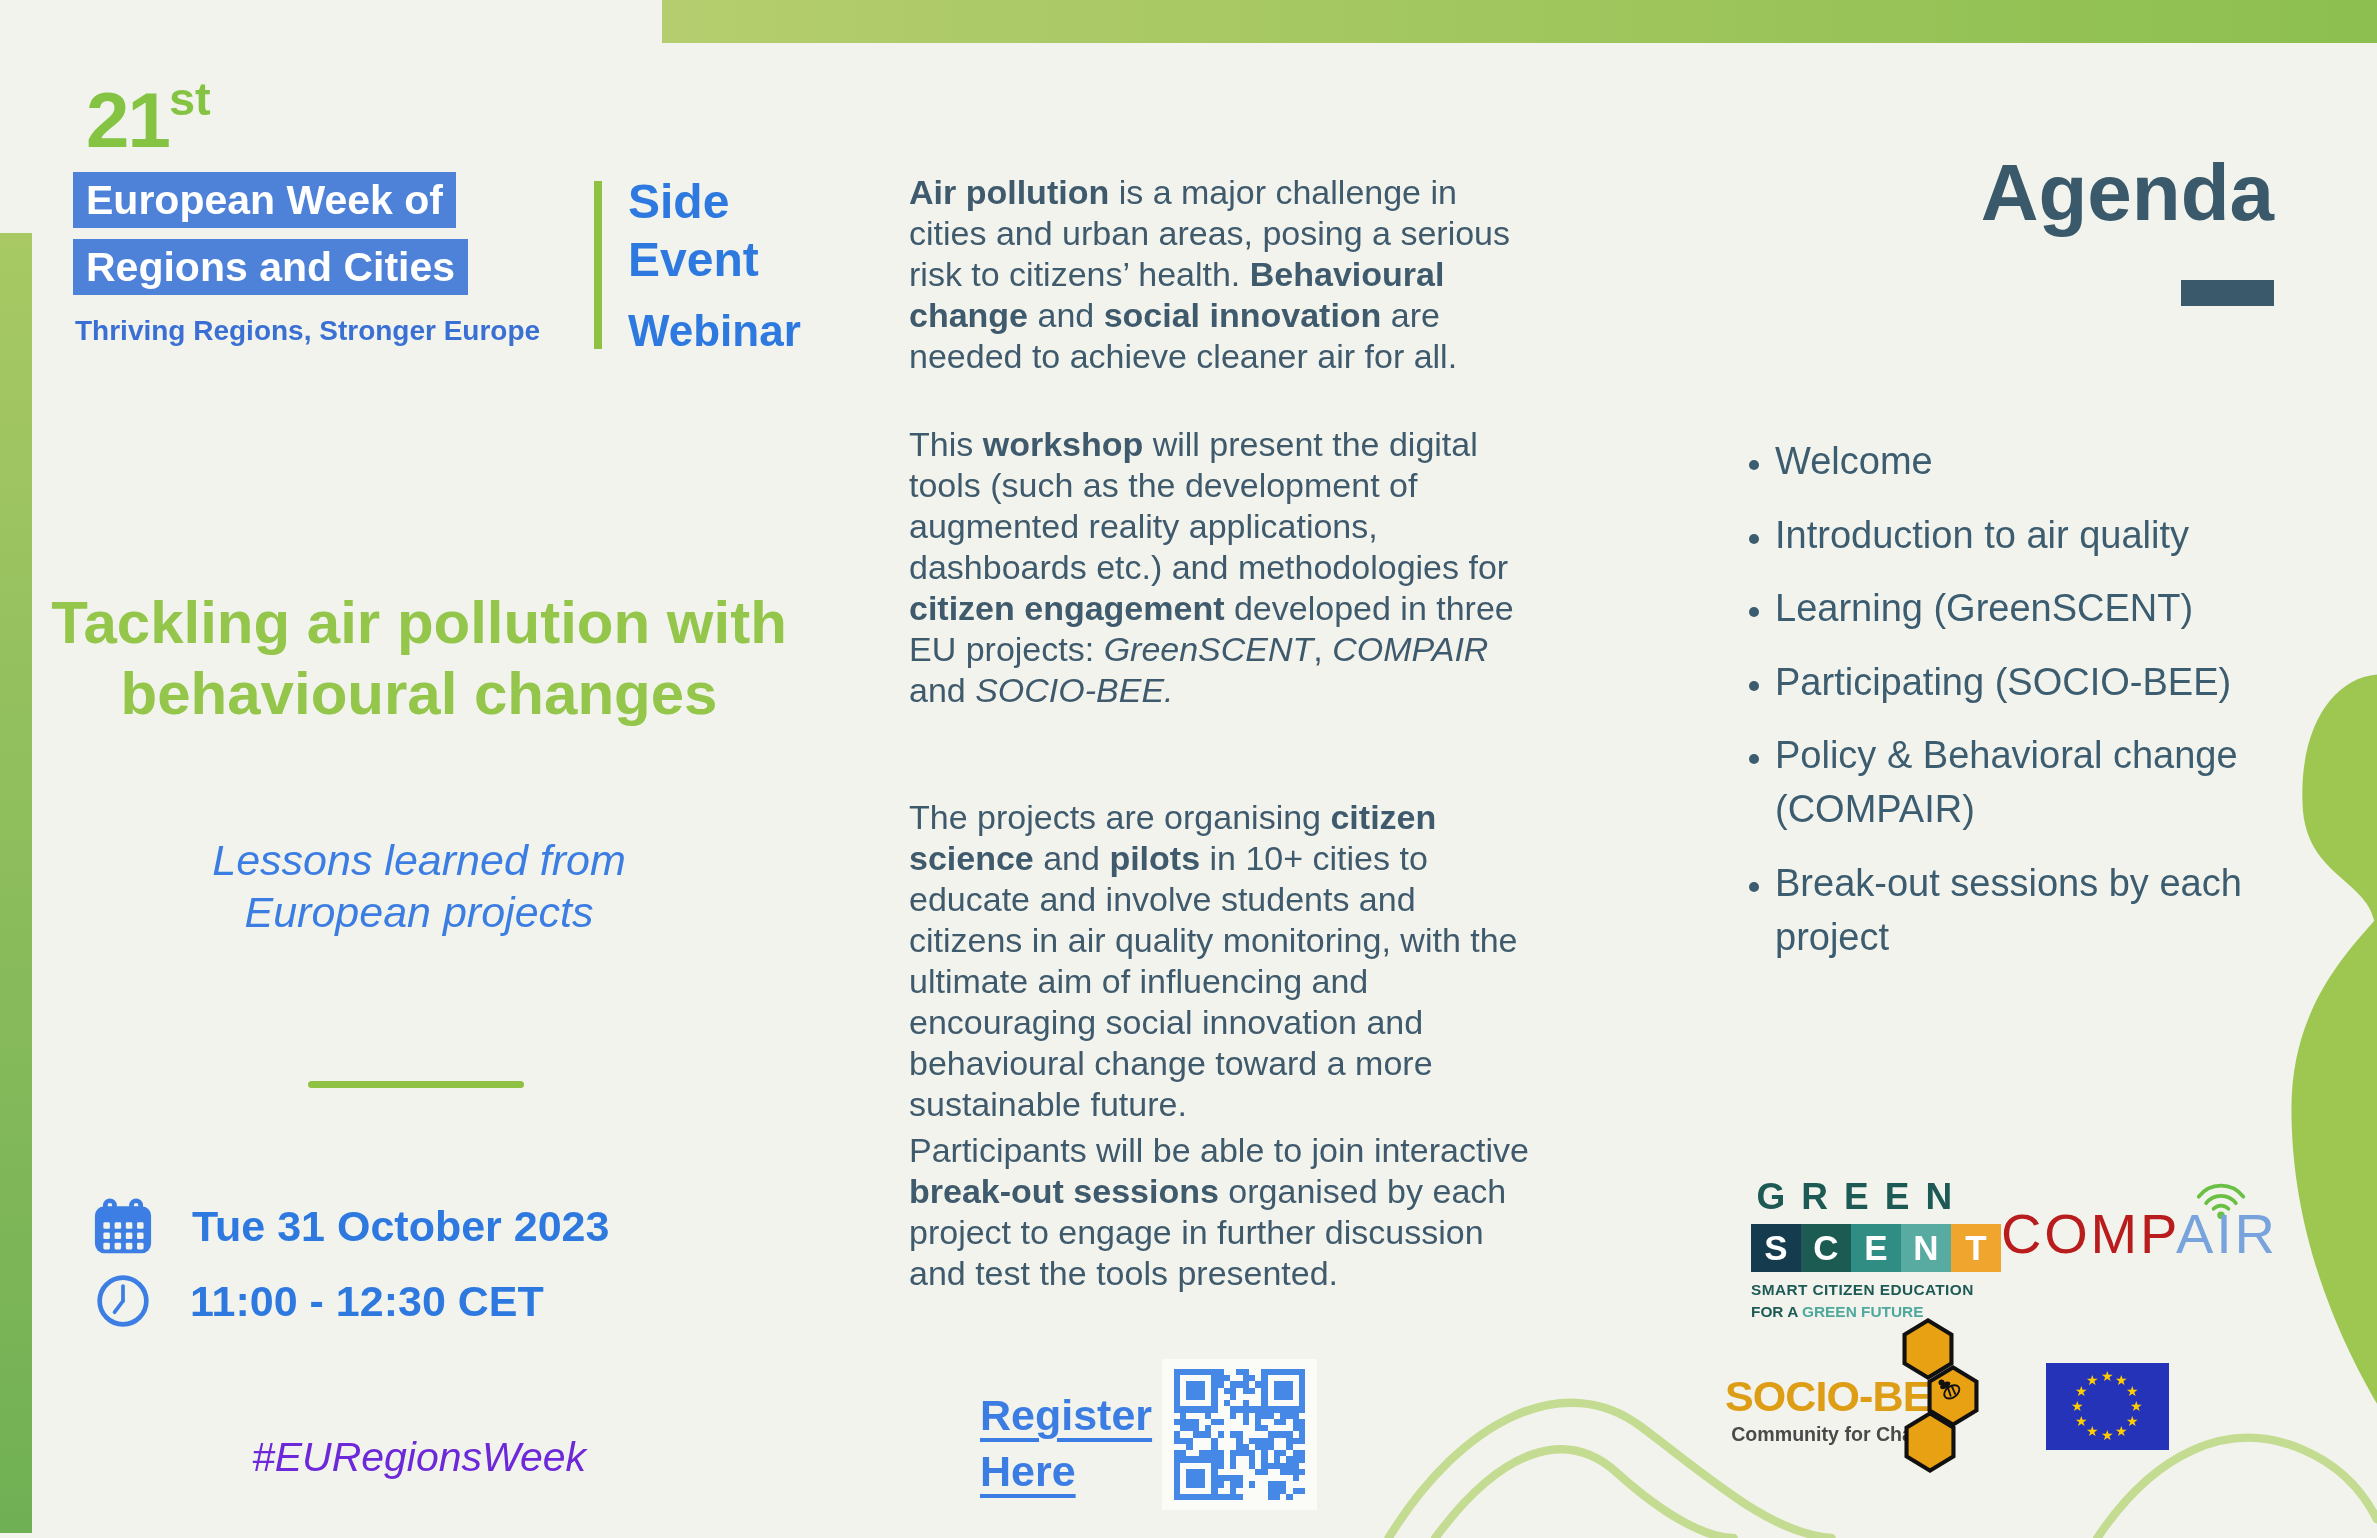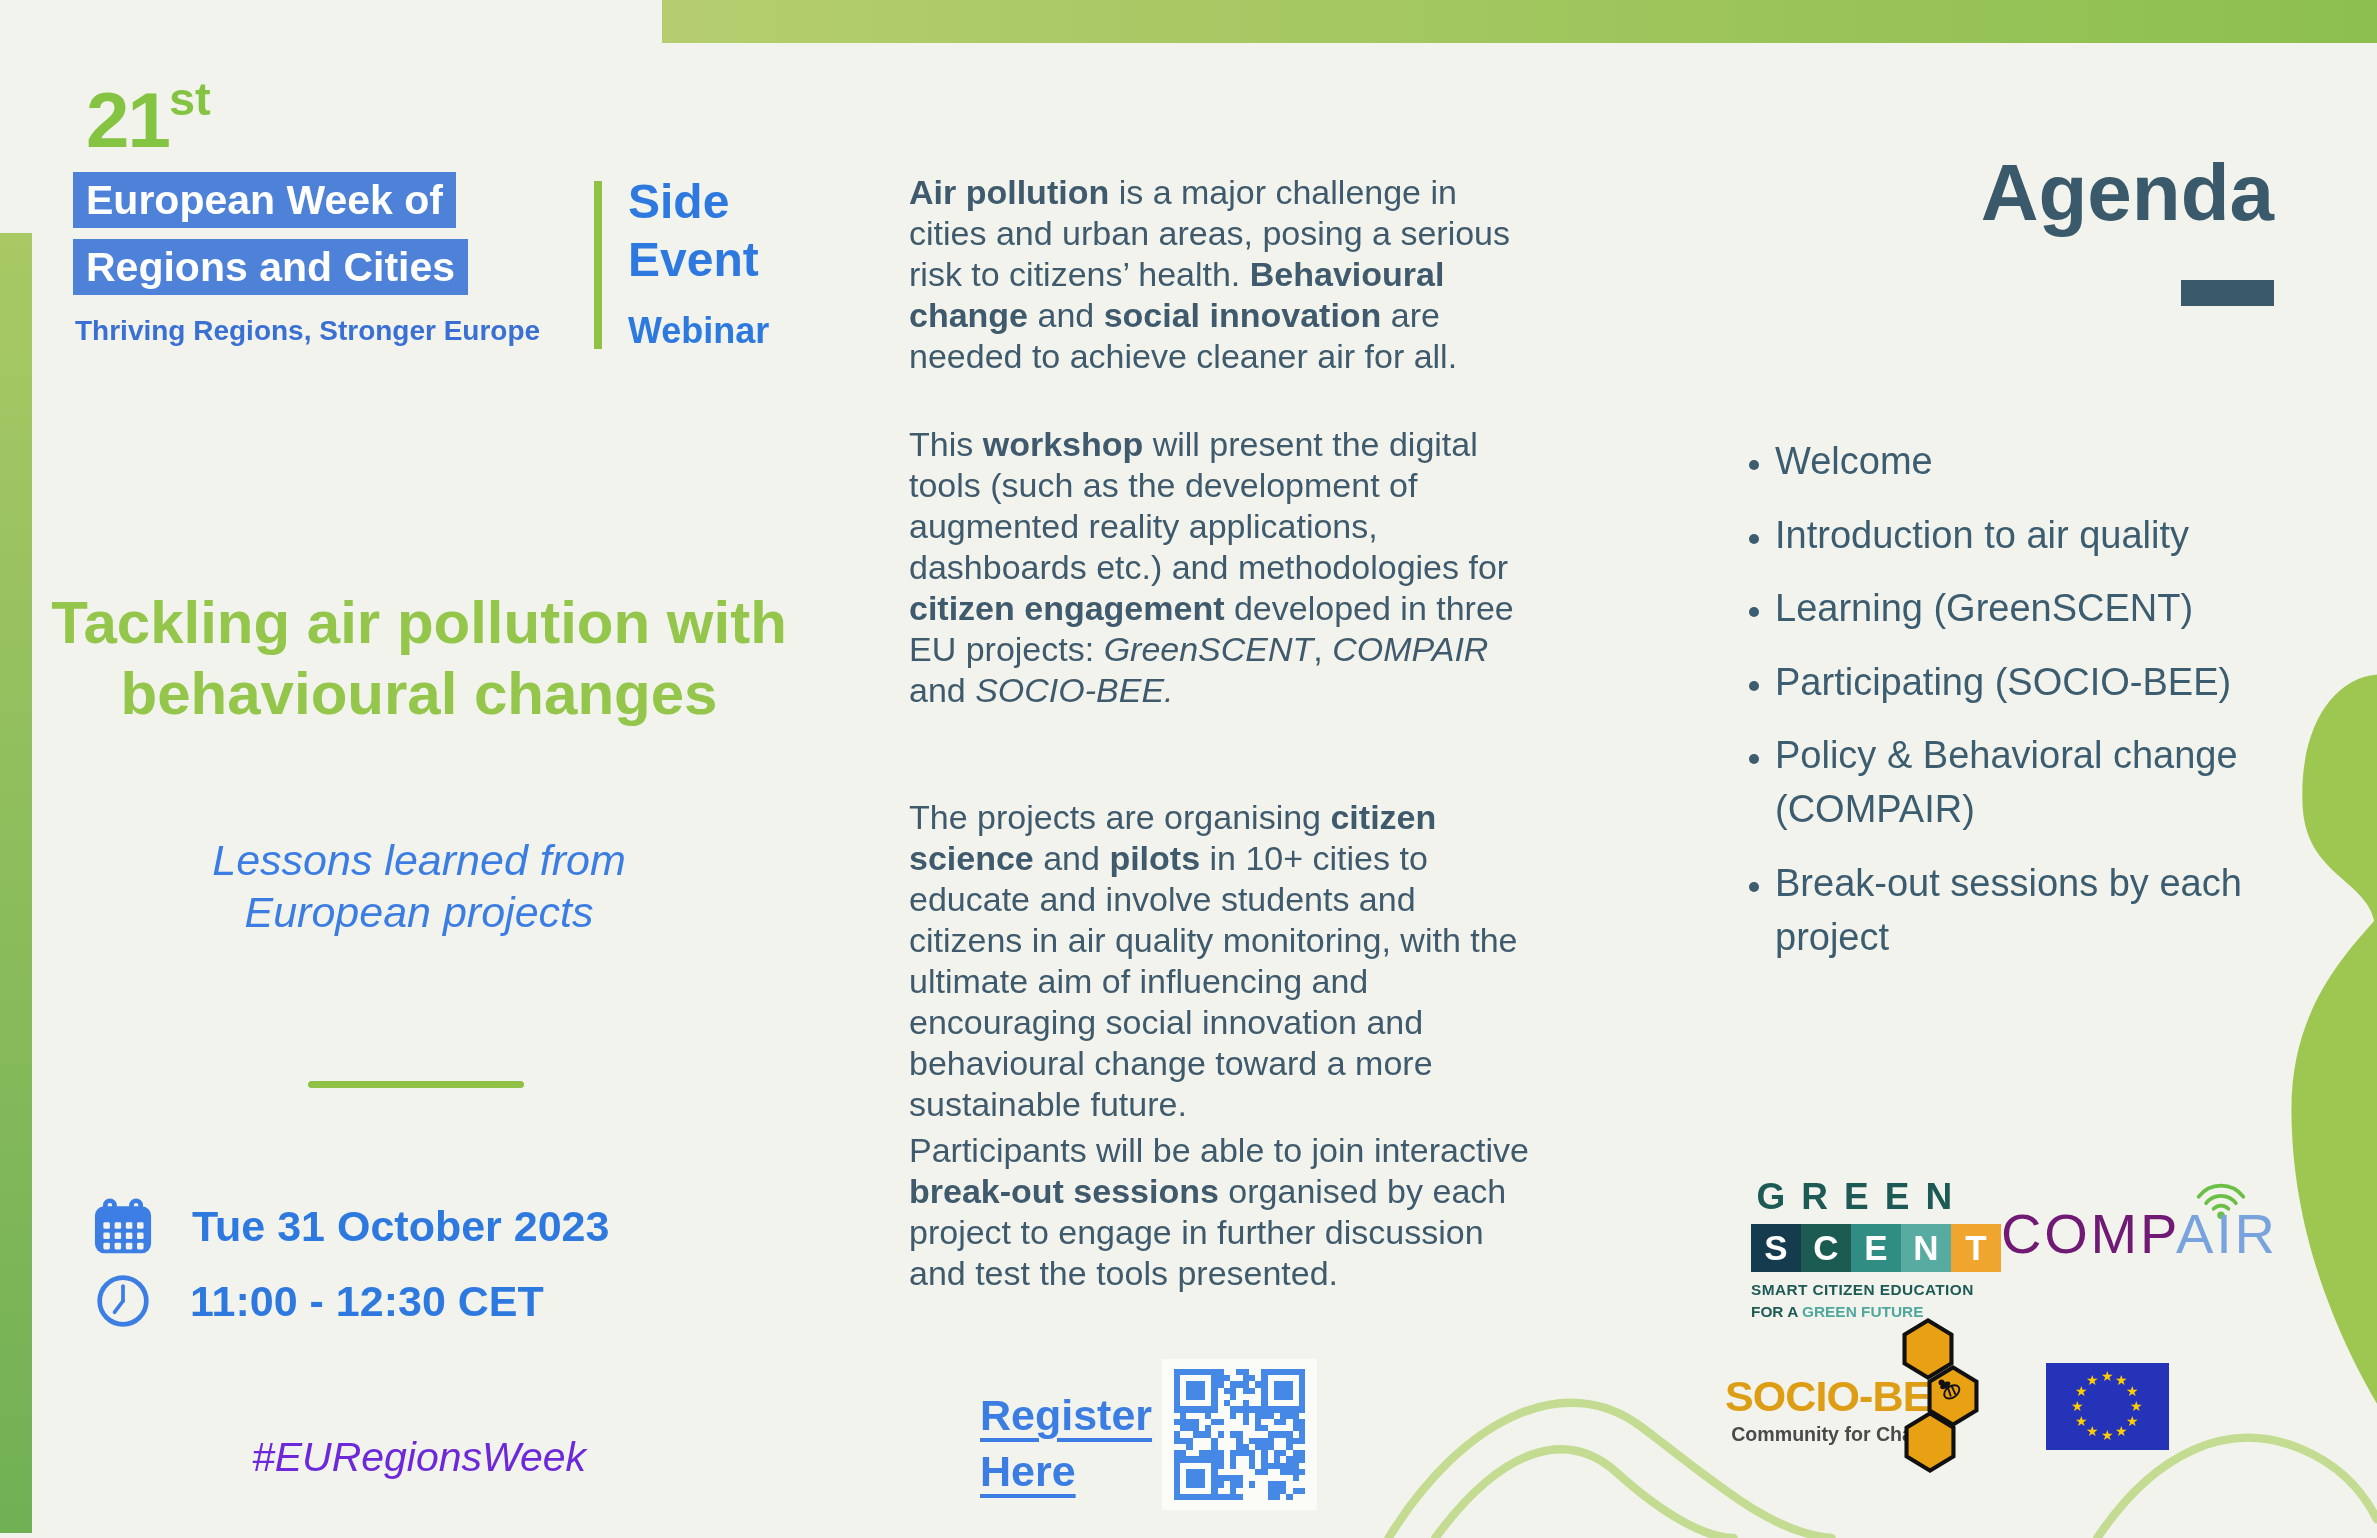--- a/index.html
+++ b/index.html
@@ -22,21 +22,21 @@
   .edition .suf{font-size:47px;vertical-align:32px;}
   .logo-box{position:absolute;left:73px;background:#4d82d8;color:#ffffff;
     font-weight:700;font-size:41px;padding:4.7px 13px;white-space:nowrap;}
   .logo-box.l1{top:172px;}
   .logo-box.l2{top:239px;}
   .logo-tagline{position:absolute;left:75px;top:315px;color:#3a70d4;
     font-weight:700;font-size:28px;white-space:nowrap;}
   .v-divider{position:absolute;left:594px;top:181px;width:8.4px;height:168px;background:#8fc145;}
   .side-event{position:absolute;left:628px;top:173px;color:#2e79e0;font-weight:700;
     font-size:48px;line-height:58px;}
-  .side-event .sub{display:block;font-size:36px;margin-top:13px;}
+  .side-event .sub{display:block;font-size:44px;margin-top:13px;}
   
   .hero-title{position:absolute;left:51px;top:587px;width:736px;text-align:center;
     color:#94c64c;font-weight:700;font-size:60px;line-height:71px;}
   .hero-subtitle{position:absolute;left:186px;top:834px;width:466px;text-align:center;
     color:#3b7de2;font-style:italic;font-size:43px;line-height:52px;font-weight:500;}
   .title-divider{position:absolute;left:308px;top:1081px;width:216px;height:6.5px;
     background:#8fc145;border-radius:3.7px;}
   .when-row{position:absolute;display:flex;align-items:center;gap:39px;color:#2e79e0;
     font-weight:700;font-size:43px;white-space:nowrap;}
   .when-row.date{left:93px;top:1197px;}
@@ -64,21 +64,21 @@
   
   .gs{position:absolute;left:1751px;top:1176px;width:254px;}
   .gs-green{color:#1d5a55;font-weight:700;font-size:37px;letter-spacing:16px;margin-left:5.6px;}
   .gs-blocks{display:flex;margin-top:5.6px;}
   .gs-block{width:50px;height:48px;display:flex;align-items:center;justify-content:center;
     color:#ffffff;font-weight:700;font-size:35px;}
   .gs-tag1{margin-top:9.3px;color:#1d5a55;font-weight:700;font-size:15.4px;letter-spacing:0.4px;white-space:nowrap;}
   .gs-tag2{margin-top:3.7px;font-weight:700;font-size:15.4px;white-space:nowrap;}
   .gs-tag2 .dark{color:#1d5a55;} .gs-tag2 .teal{color:#4ea89d;}
   .compair{position:absolute;left:2001px;top:1201px;font-size:56px;letter-spacing:2.8px;white-space:nowrap;}
-  .compair .green{color:#701a75;text-align:right;} .compair .blue{color:#79a3dc;}
+  .compair .green{color:#b91c1c;text-align:right;} .compair .blue{color:#79a3dc;}
   .wifi{position:absolute;left:2193px;top:1180px;width:56px;height:39px;}
   .sociobee{position:absolute;left:1725px;top:1372px;width:229px;text-align:center;}
   .sb-name{color:#dd9d15;font-weight:700;font-size:43px;letter-spacing:-0.9px;white-space:nowrap;}
   .sb-tag{color:#4a4a4a;font-weight:700;font-size:19.6px;margin-top:1.9px;white-space:nowrap;}
   .hexes{position:absolute;left:1864px;top:1318px;width:149px;height:149px;}
   .hex{position:absolute;width:58px;height:62px;background:#111111;
     clip-path:polygon(50% 0,94% 25%,94% 75%,50% 100%,6% 75%,6% 25%);}
   .hex .inner{position:absolute;inset:4.7px;background:#e8a112;
     clip-path:polygon(50% 0,94% 25%,94% 75%,50% 100%,6% 75%,6% 25%);}
   .hex.h1{left:35px;top:0;}

